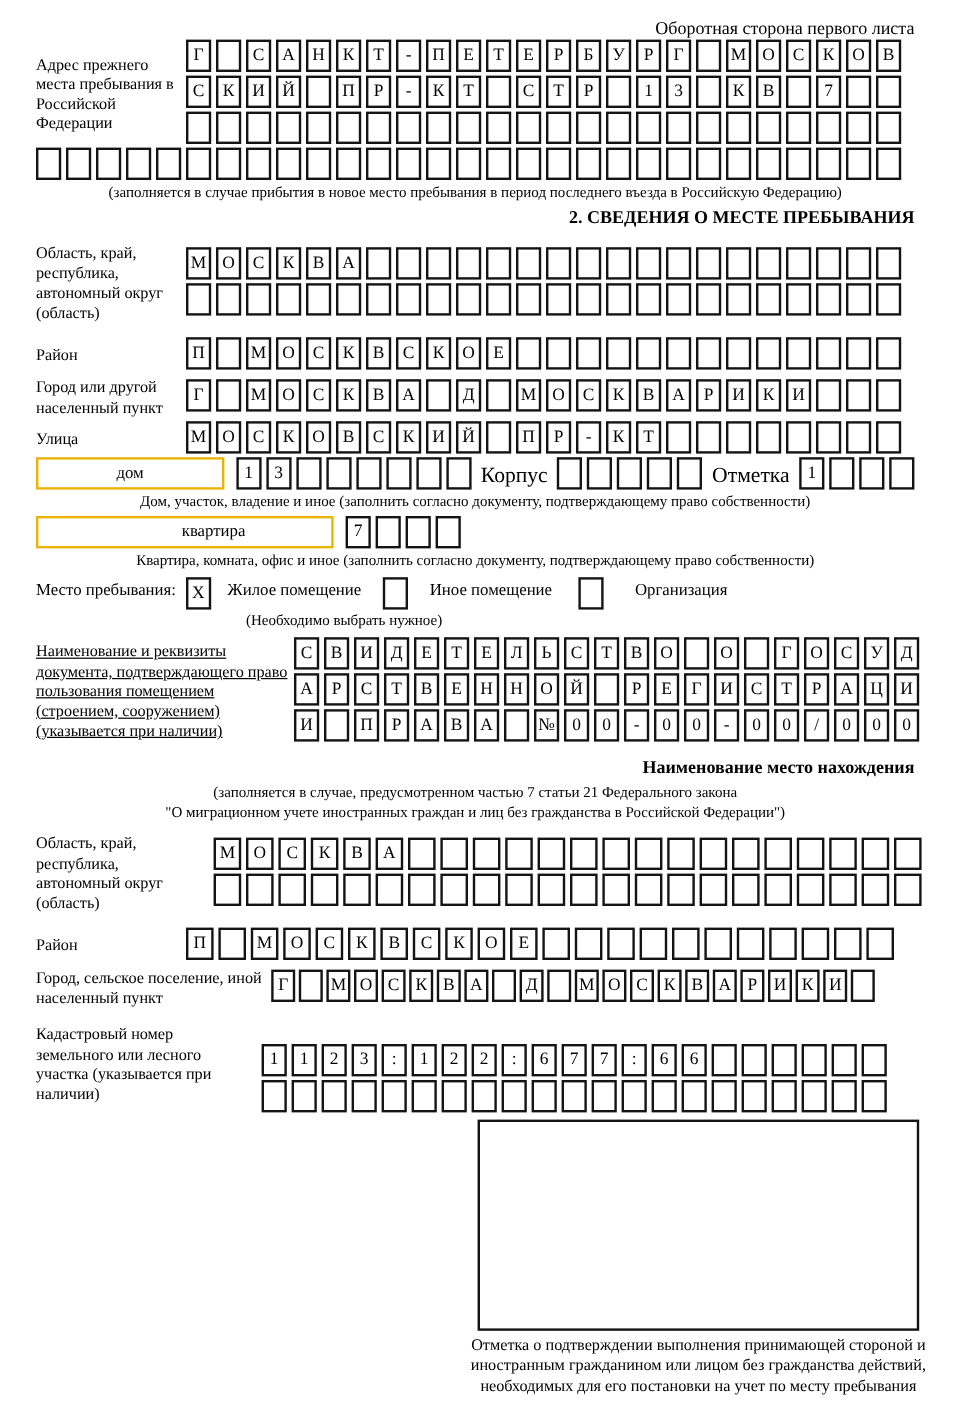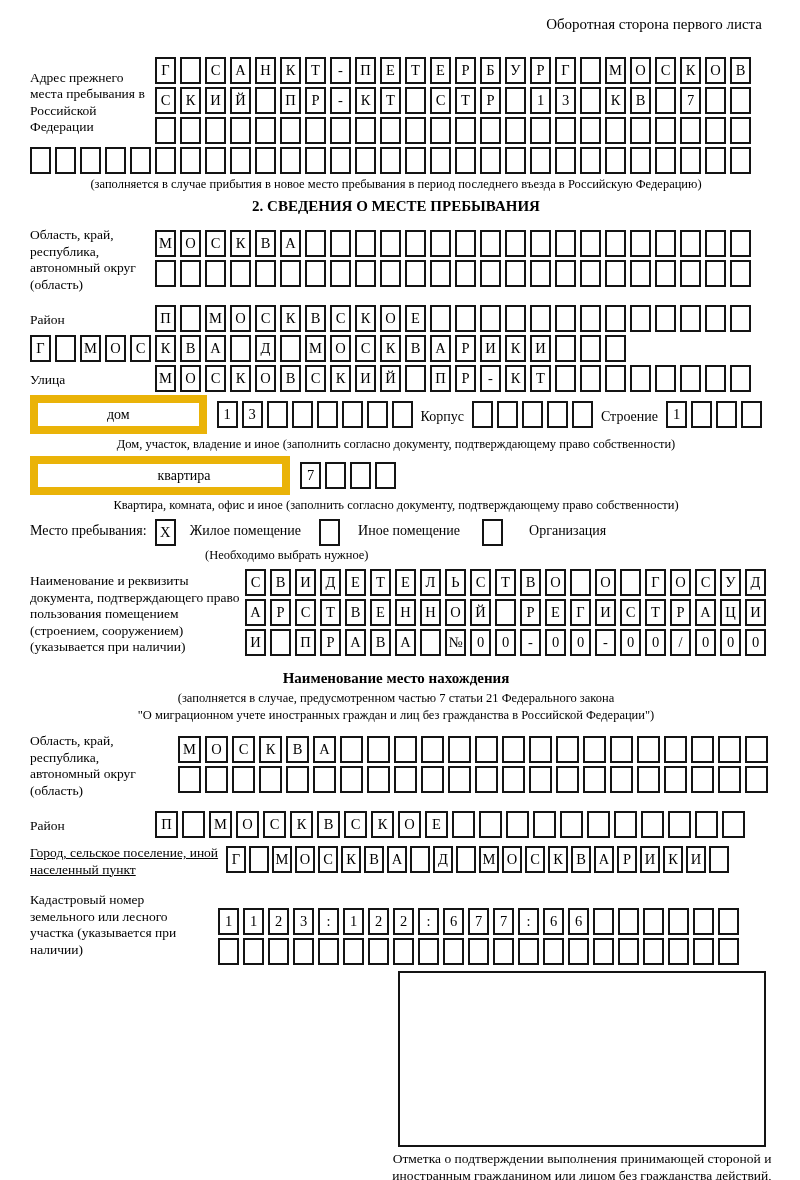--- a/index.html
+++ b/index.html
@@ -2,48 +2,48 @@
 <html><head>
 <meta charset="utf-8">
 <style>
   html,body{margin:0;padding:0;background:#fff;}
   .page{
     width:800px;height:1180px;box-sizing:border-box;
     padding:16px 38px 0 30px;
     font-family:"Liberation Serif","DejaVu Serif",serif;
     color:#000;background:#fff;overflow:hidden;
   }
-  .hdr-note{text-align:right;font-size:15px;margin-bottom:24px;}
+  .hdr-note{text-align:right;font-size:15px;}
   .row{display:flex;align-items:center;margin-bottom:3px;}
   .lbl{flex:0 0 125px;font-size:13.5px;line-height:16.5px;padding-top:4px;}
-  .lbl-wide{flex:0 0 215px;}
-  .lbl-med{flex:0 0 196px;text-decoration:underline;}
+  .lbl-wide{flex:0 0 215px;text-decoration:underline;}
+  .lbl-med{flex:0 0 196px;}
   .lbl-cad{flex:0 0 160px;}
   .rows-stack{display:flex;flex-direction:column;}
   .boxes{display:flex;gap:4px;}
   .boxes{margin-bottom:3px;}
   .cell{
     flex:0 0 auto;width:17px;height:23px;border:2px solid #141414;
     display:flex;align-items:center;justify-content:center;
     font-size:14.5px;line-height:1;background:#fff;
   }
   .wide .cell{width:19px;}
   .narrow .cell{width:16px;gap:3px;}
   .narrow{gap:3px;}
   .indent23{margin-left:23px;}
   .indent28{margin-left:28px;}
   .caption{font-size:12.5px;text-align:center;margin:2px 0 4px 0;line-height:15px;font-family:Liberation Serif, serif;}
-  .sec-title{font-size:15px;font-weight:bold;text-align:center;margin:6px 0 8px 0;}
+  .sec-title{font-size:15px;font-weight:bold;text-align:right;margin:6px 0 8px 0;}
   .namedrect{
-    border:8px solid #eab308;height:23px;display:flex;align-items:center;
+    border:2px solid #eab308;height:23px;display:flex;align-items:center;
     justify-content:center;font-size:14px;background:#fff;
   }
   .r-dom{width:161px;margin-right:10px;}
   .r-kv{width:196px;margin-right:10px;padding-left:48px;}
-  .inline-lbl{font-size:14px;padding:4px 8px 0 8px;white-space:nowrap;}
+  .inline-lbl{font-size:18px;padding:4px 8px 0 8px;white-space:nowrap;}
   .place-row{display:flex;align-items:flex-start;margin:6px 0 2px 0;font-size:14px;}
   .place-row .txt{padding-top:4px;text-align:right;}
   .bigbox{
     border:2px solid #141414;width:364px;height:172px;margin-left:368px;
     margin-top:6px;background:#fff;
   }
   .footnote{
     width:404px;margin-left:350px;text-align:center;
     font-size:13.5px;line-height:17px;margin-top:3px;
   }
@@ -256,20 +256,21 @@
         <div class="cell"></div>
         <div class="cell"></div>
         <div class="cell"></div>
         <div class="cell"></div>
         <div class="cell"></div>
         <div class="cell"></div>
       </div>
   </div>
 
   <div class="row">
+    <div class="lbl">Город или другой населенный пункт</div>
     <div class="boxes mb0">
         <div class="cell">Г</div>
         <div class="cell"></div>
         <div class="cell">М</div>
         <div class="cell">О</div>
         <div class="cell">С</div>
         <div class="cell">К</div>
         <div class="cell">В</div>
         <div class="cell">А</div>
         <div class="cell"></div>
@@ -334,21 +335,21 @@
         <div class="cell"></div>
       </div>
     <div class="inline-lbl">Корпус</div>
     <div class="boxes mb0">
         <div class="cell"></div>
         <div class="cell"></div>
         <div class="cell"></div>
         <div class="cell"></div>
         <div class="cell"></div>
       </div>
-    <div class="inline-lbl">Строение</div>
+    <div class="inline-lbl">Отметка</div>
     <div class="boxes mb0">
         <div class="cell">1</div>
         <div class="cell"></div>
         <div class="cell"></div>
         <div class="cell"></div>
       </div>
   </div>
   <div class="caption">Дом, участок, владение и иное (заполнить согласно документу, подтверждающему право собственности)</div>
 
   <div class="row">

